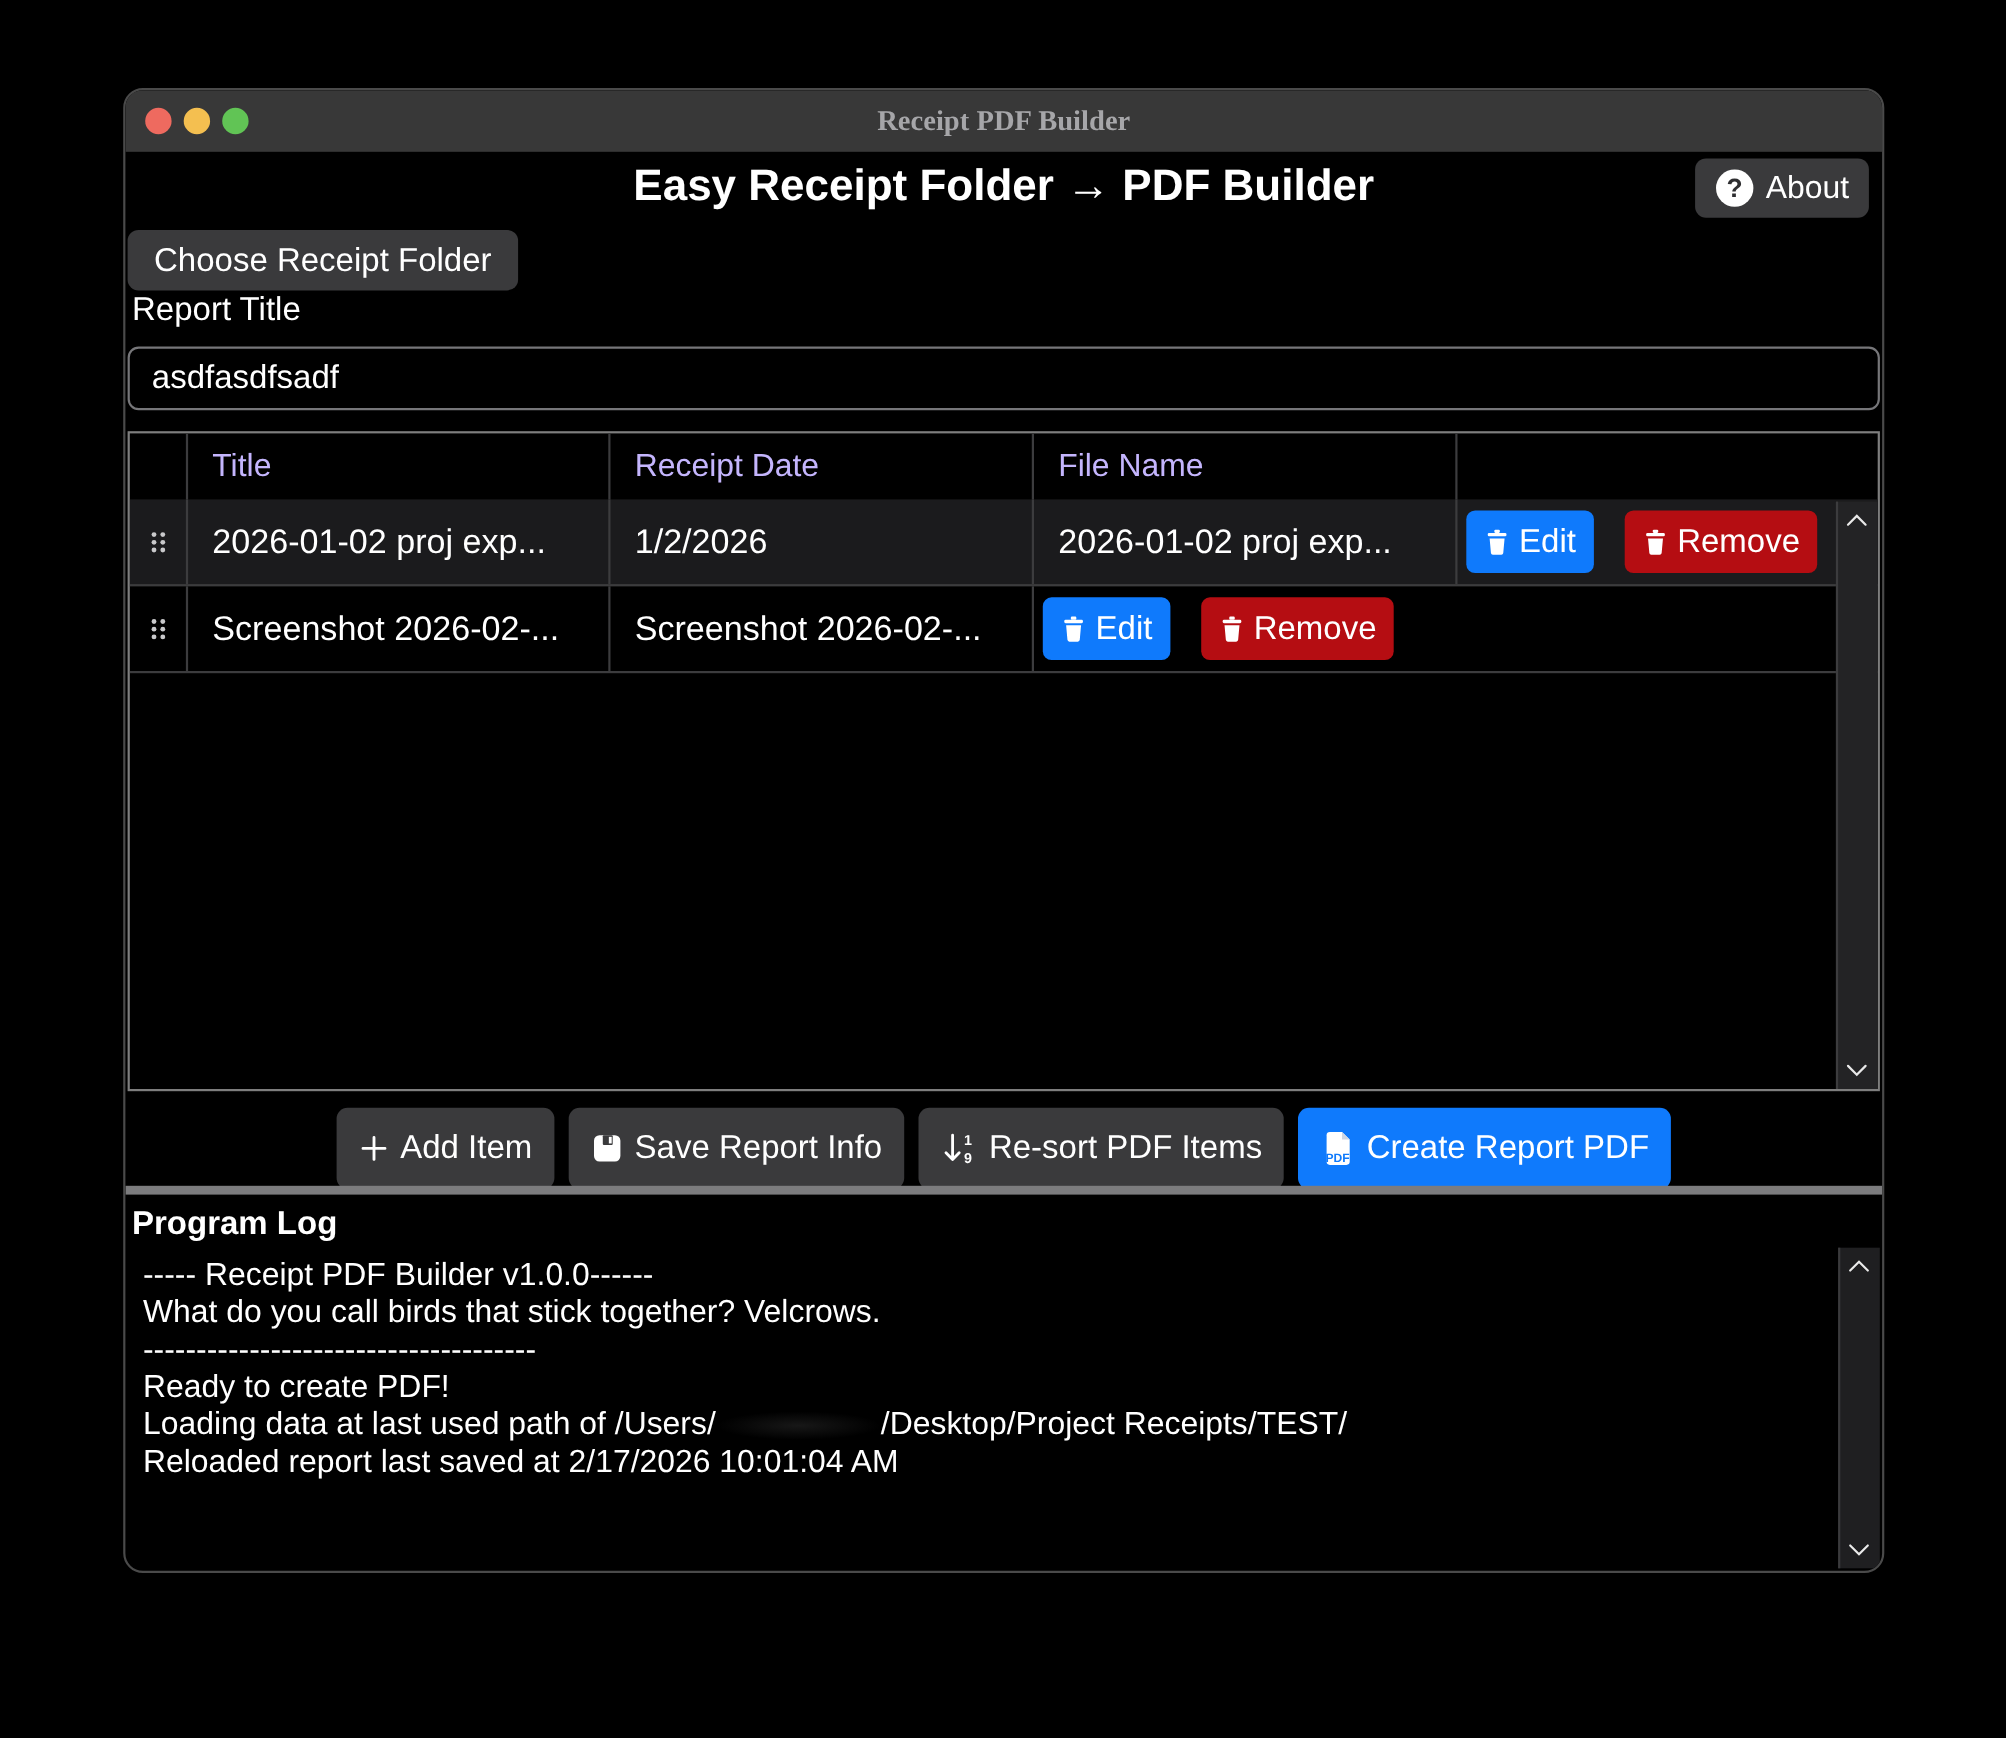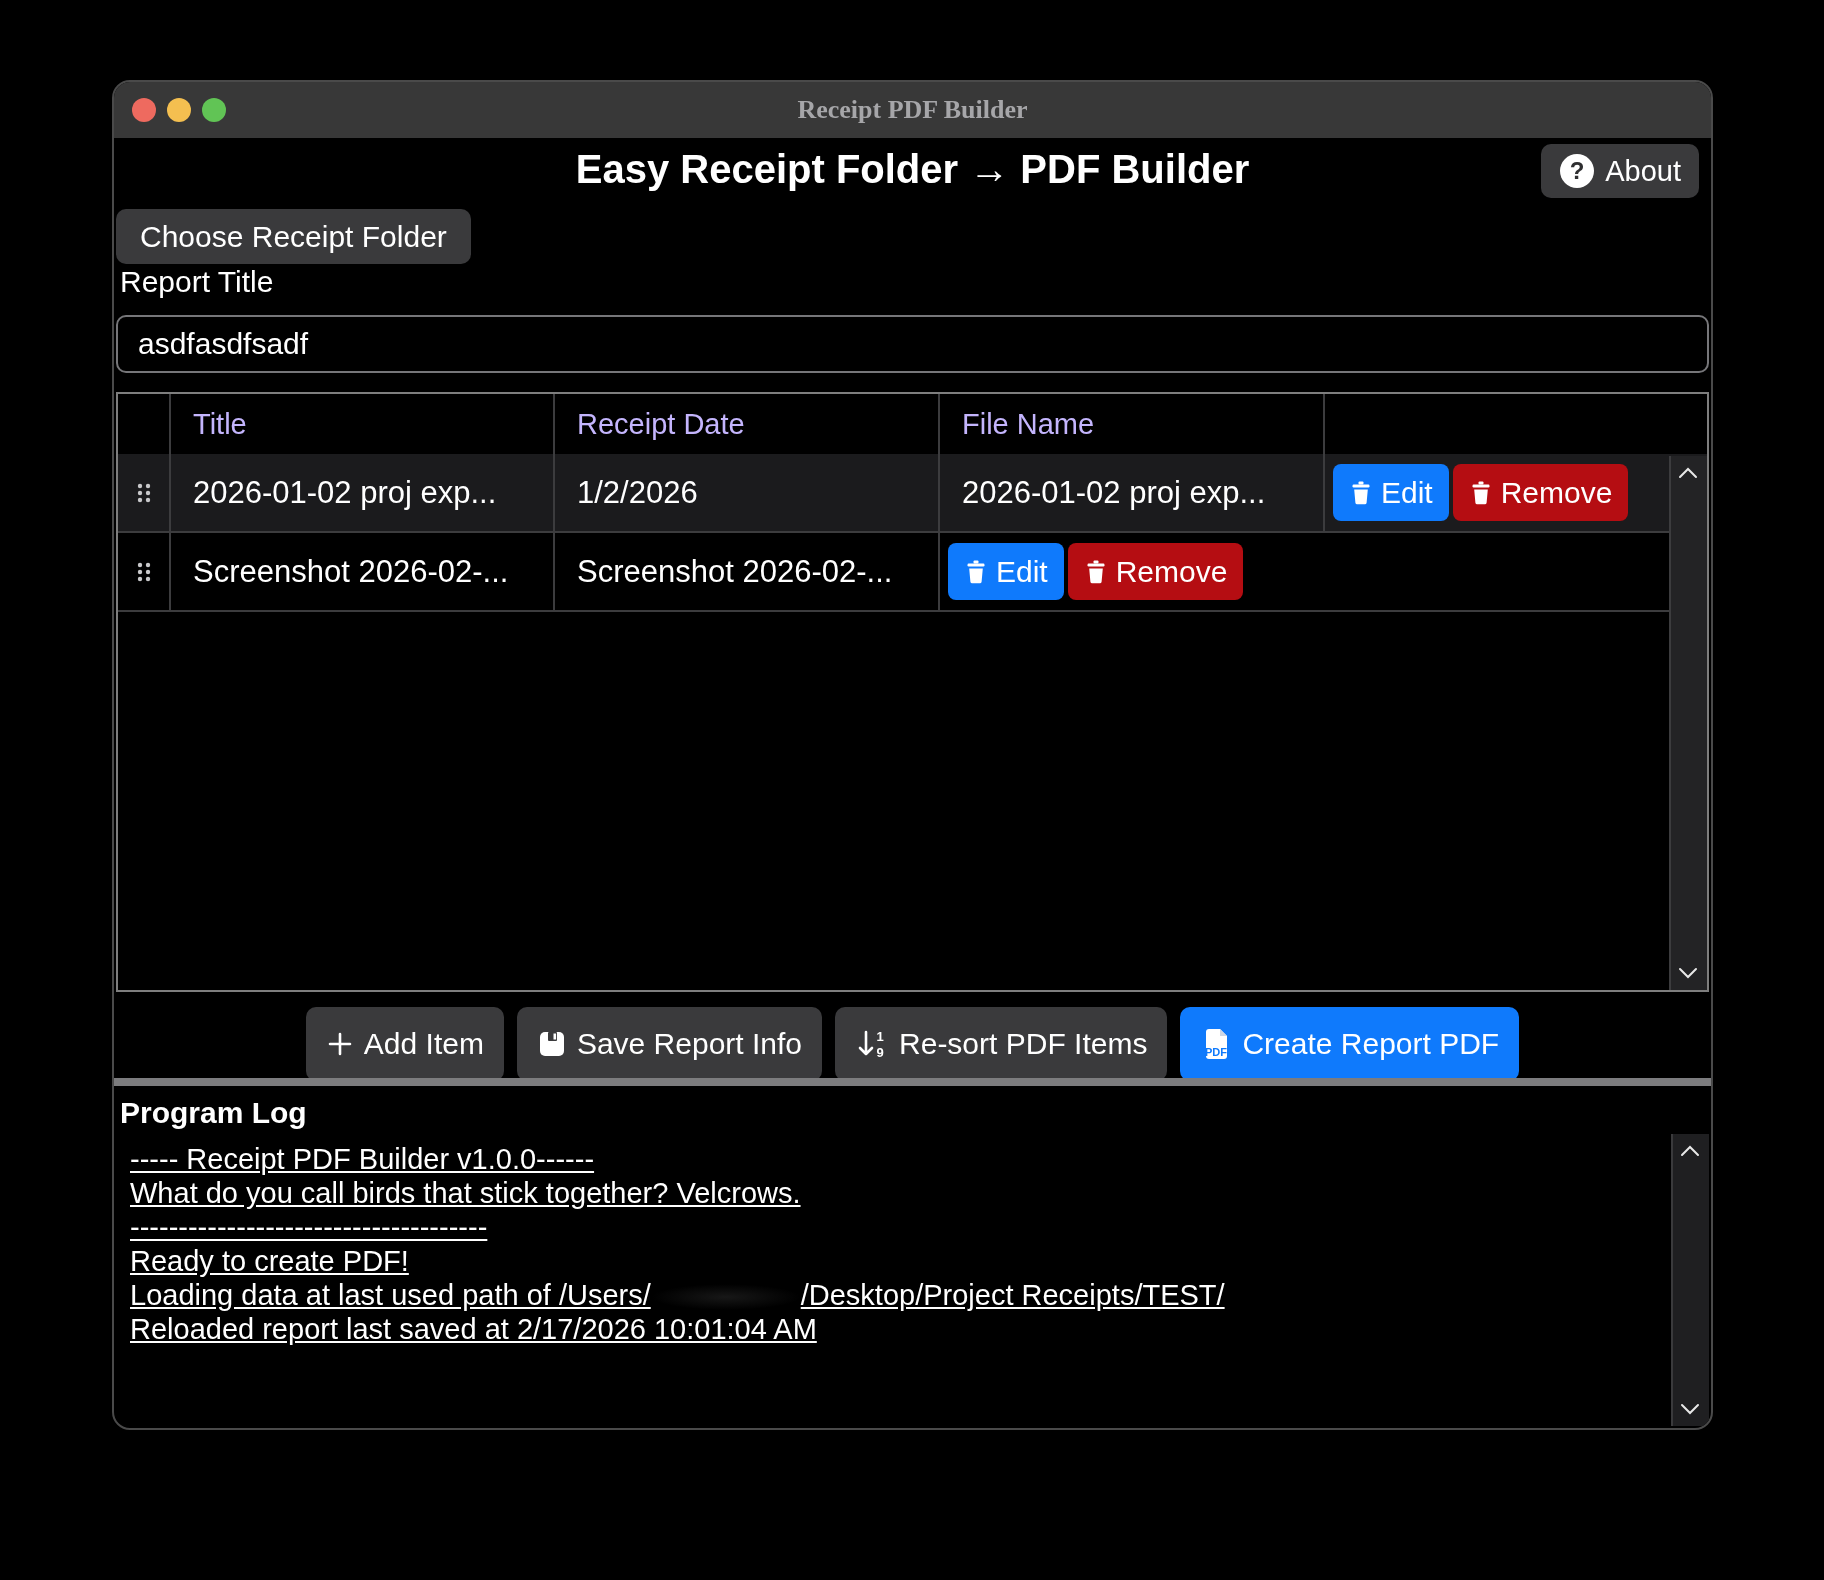--- a/index.html
+++ b/index.html
@@ -36,38 +36,38 @@
        border:2px solid #7e7e7e;background:#000;overflow:hidden;}
   .tgrid{display:grid;grid-template-columns:53px 384px 385px 385px 1fr;align-items:stretch;}
   .thead{height:60px;}
   .thead .cell{color:#c4b5fd;font-size:29px;}
   .trow{height:77px;border-bottom:2px solid #3c3c3e;}
   .trow.odd{background:#1b1b1d;}
   .cell{display:flex;align-items:center;padding-left:22px;font-size:31px;
         border-right:2px solid #3c3c3e;overflow:hidden;white-space:nowrap;box-sizing:border-box;}
   .cell.nopad{padding-left:0;justify-content:center;}
   .cell.last{border-right:none;}
-  .acts{display:flex;align-items:center;gap:4px;padding-left:8px;padding-right:44px;
+  .acts{display:flex;align-items:center;gap:28px;padding-left:8px;padding-right:44px;
         border-right:none;}
   .mini-btn{display:inline-flex;align-items:center;gap:8px;height:57px;padding:0 16px;
             border:none;border-radius:8px;color:#fff;font-size:30px;cursor:pointer;}
   .mini-btn.edit{background:#0f7afc;}
   .mini-btn.remove{background:#b50d12;}
   .vscroll{position:absolute;top:62px;bottom:0;right:0;width:36px;background:#232325;
            border-left:2px solid #3c3c3e;}
   .vscroll .up{position:absolute;top:8px;left:4px;}
   .vscroll .dn{position:absolute;bottom:8px;left:4px;}
   
   .actions-row{position:absolute;top:925px;left:0;right:0;display:flex;
                justify-content:center;gap:13px;}
   
   .splitter{position:absolute;top:996px;left:0;right:0;height:8px;background:#7c7c7e;cursor:row-resize;}
   
   .log-heading{position:absolute;left:6px;top:1014px;font-size:30px;font-weight:bold;}
-  .log-panel{position:absolute;left:2px;right:2px;top:1052px;bottom:2px;overflow:hidden;text-decoration:underline;}
+  .log-panel{position:absolute;left:2px;right:2px;top:1052px;bottom:2px;overflow:hidden;}
   .log-text{padding:8px 14px;font-size:29px;line-height:34px;}
   .log-scroll{position:absolute;top:0;bottom:0;right:0;width:36px;background:#1f1f21;
               border-left:2px solid #3a3a3c;}
   .log-scroll .up{position:absolute;top:8px;left:4px;}
   .log-scroll .dn{position:absolute;bottom:8px;left:4px;}
   .redact{display:inline-block;width:150px;height:26px;vertical-align:middle;
           background:radial-gradient(ellipse at center,rgba(130,130,130,.18),transparent 70%);}
   .icon{display:inline-flex;align-items:center;justify-content:center;}
 </style>
 </head>

